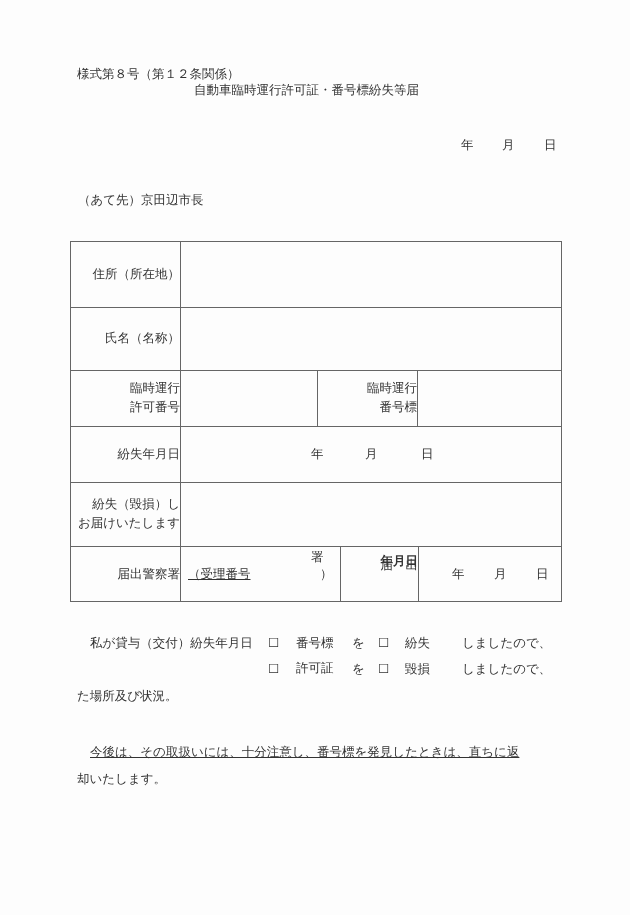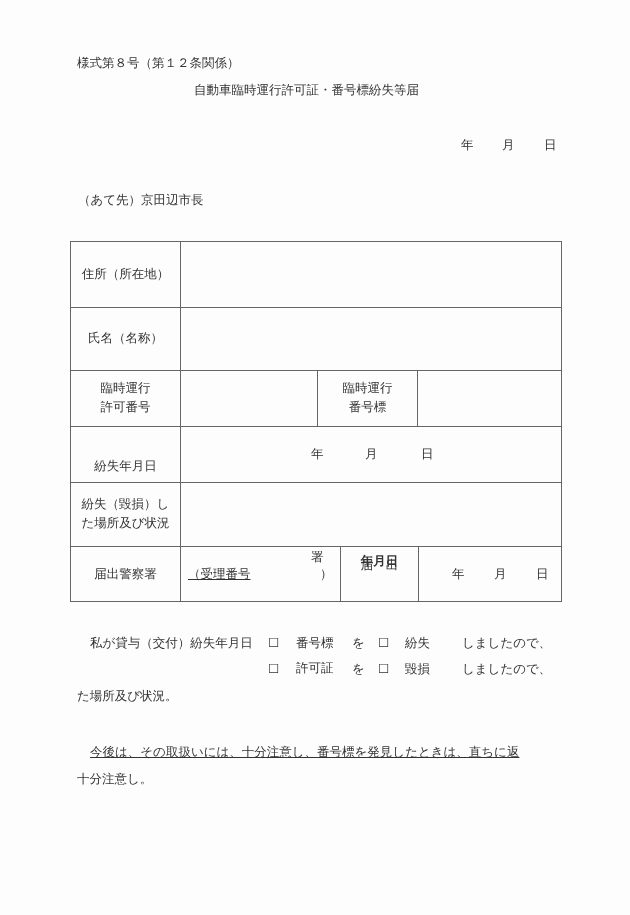--- a/index.html
+++ b/index.html
@@ -4,27 +4,27 @@
 <style>
   html, body { margin: 0; padding: 0; background: #fdfdfd; }
   body {
     width: 630px; height: 915px; position: relative; overflow: hidden;
     font-family: "DejaVu Serif", "Liberation Serif", serif;
     color: #333; font-size: 12.5px;
   }
   .abs { position: absolute; white-space: nowrap; line-height: 1; }
   .line-h { position: absolute; height: 1px; background: #666; }
   .line-v { position: absolute; width: 1px; background: #666; }
-  .cell-text { position: absolute; text-align: center; line-height: 20px; white-space: nowrap; }
+  .cell-text { position: absolute; text-align: right; line-height: 20px; white-space: nowrap; }
   .chk { display: inline-block; }
 </style>
 </head>
 <body>
 
-<div class="abs" style="left:77px; top:57px;">様式第８号（第１２条関係）</div>
+<div class="abs" style="left:77px; top:68px;">様式第８号（第１２条関係）</div>
 <div class="abs" style="left:194px; top:84px;">自動車臨時運行許可証・番号標紛失等届</div>
 
 <div class="abs" style="left:461px; top:139px;">年</div>
 <div class="abs" style="left:502px; top:139px;">月</div>
 <div class="abs" style="left:544px; top:139px;">日</div>
 
 <div class="abs" style="left:78px; top:194px;">（あて先）京田辺市長</div>
 
 <div>
   <div class="line-h" style="left:70px; top:241px; width:492px;"></div>
@@ -52,27 +52,27 @@
 <div class="cell-text" style="left:71px; width:109px; top:328px;">氏名（名称）</div>
 <div style="position:absolute; left:181px; top:308px; width:380px; height:62px;"></div>
 
 <div class="cell-text" style="left:71px; width:109px; top:378px;">臨時運行</div>
 <div class="cell-text" style="left:71px; width:109px; top:397px;">許可番号</div>
 <div style="position:absolute; left:181px; top:371px; width:136px; height:55px;"></div>
 <div class="cell-text" style="left:318px; width:99px; top:378px;">臨時運行</div>
 <div class="cell-text" style="left:318px; width:99px; top:397px;">番号標</div>
 <div style="position:absolute; left:418px; top:371px; width:143px; height:55px;"></div>
 
-<div class="cell-text" style="left:71px; width:109px; top:456px;">紛失年月日</div>
+<div class="cell-text" style="left:71px; width:109px; top:444px;">紛失年月日</div>
 <div class="abs" style="left:311px; top:448px;">年</div>
 <div class="abs" style="left:365px; top:448px;">月</div>
 <div class="abs" style="left:421px; top:448px;">日</div>
 
 <div class="cell-text" style="left:71px; width:109px; top:494px;">紛失（毀損）し</div>
-<div class="cell-text" style="left:71px; width:109px; top:513px;">た場所及び状況</div>
+<div class="cell-text" style="left:71px; width:109px; top:513px;">お届けいたします</div>
 <div style="position:absolute; left:181px; top:483px; width:380px; height:63px;"></div>
 
 <div class="cell-text" style="left:71px; width:109px; top:564px;">届出警察署</div>
 <div class="abs" style="left:311px; top:551px;">署</div>
 <div class="abs" style="left:188px; top:568px;text-decoration:underline;">（受理番号</div>
 <div class="abs" style="left:320px; top:568px;">）</div>
 <div style="position:absolute; left:181px; top:547px; width:159px; height:54px;"></div>
 <div class="cell-text" style="left:341px; width:77px; top:555px;">届　出</div>
 <div class="cell-text" style="left:341px; width:77px; top:551px;font-weight:bold;">年月日</div>
 <div class="abs" style="left:452px; top:568px;">年</div>
@@ -90,13 +90,13 @@
 <div class="abs chk" style="left:268px; top:663px;">☐</div>
 <div class="abs" style="left:296px; top:663px;font-family:Liberation Mono, monospace;">許可証</div>
 <div class="abs" style="left:352px; top:663px;">を</div>
 <div class="abs chk" style="left:378px; top:663px;">☐</div>
 <div class="abs" style="left:405px; top:663px;">毀損</div>
 <div class="abs" style="left:462px; top:663px;">しましたので、</div>
 
 <div class="abs" style="left:77px; top:690px;">た場所及び状況。</div>
 
 <div class="abs" style="left:90px; top:746px;text-decoration:underline;">今後は、その取扱いには、十分注意し、番号標を発見したときは、直ちに返</div>
-<div class="abs" style="left:77px; top:773px;">十分注意し。</div>
+<div class="abs" style="left:77px; top:773px;">却いたします。</div>
 
 </body></html>

